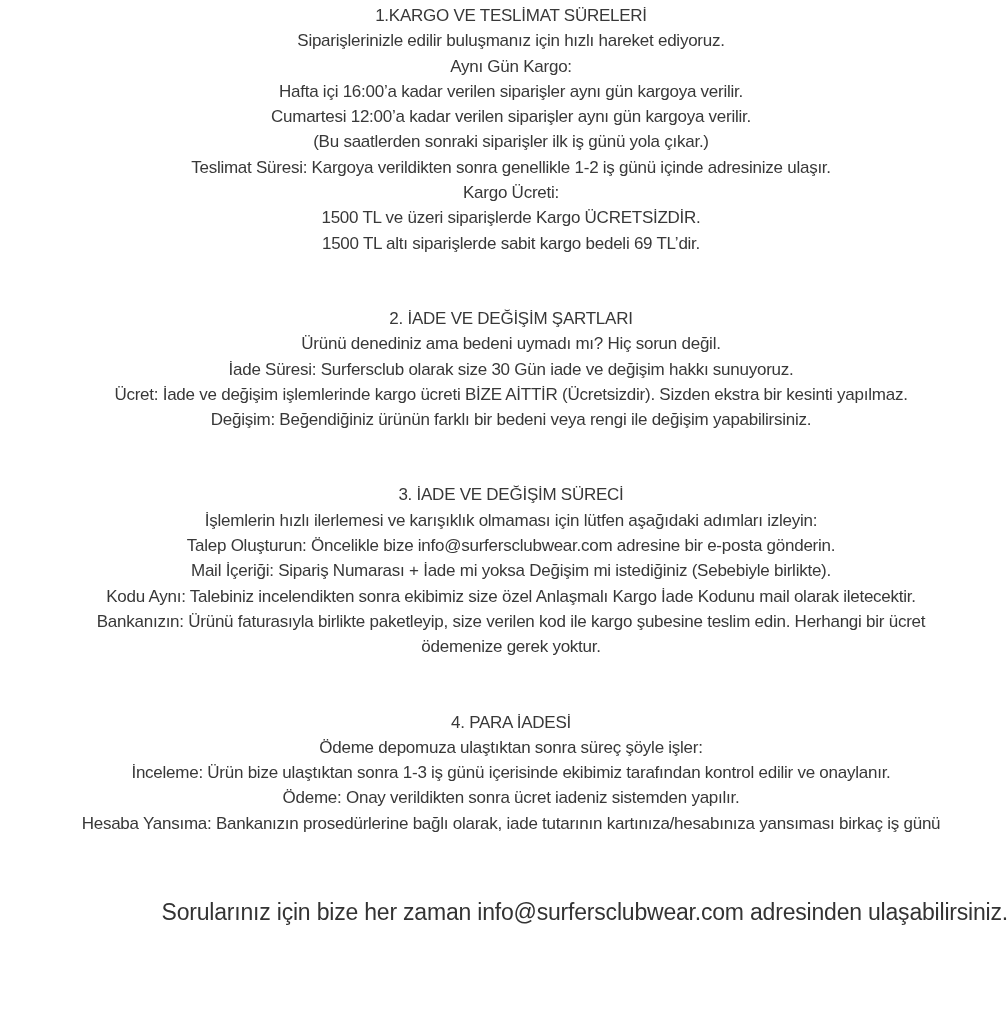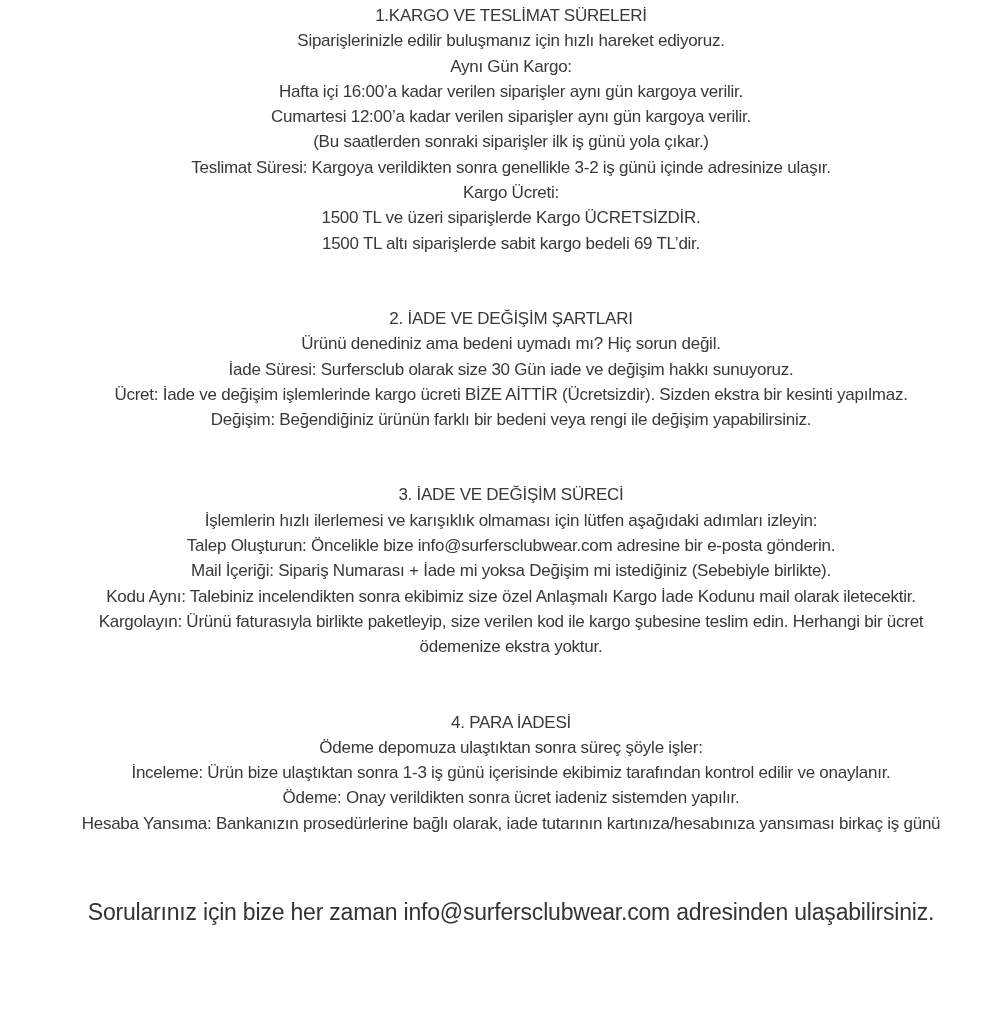--- a/index.html
+++ b/index.html
@@ -29,63 +29,63 @@
     font-weight: 300;
     line-height: 25.3px;
     letter-spacing: -0.25px;
     white-space: nowrap;
   }
   .heading {
     
   }
   .footer-line {
     margin-top: 58px;
-    text-align: center;
+    text-align: right;
     font-size: 23px;
     font-weight: 300;
     line-height: 36px;
     letter-spacing: -0.2px;
     white-space: nowrap;
     color: #333333;
   }
 </style>
 </head>
 <body>
 
 <div class="content">
 
   <div class="section">
     <div class="line heading">1.KARGO VE TESLİMAT SÜRELERİ</div>
     <div class="line">Siparişlerinizle edilir buluşmanız için hızlı hareket ediyoruz.</div>
     <div class="line">Aynı Gün Kargo:</div>
     <div class="line">Hafta içi 16:00’a kadar verilen siparişler aynı gün kargoya verilir.</div>
     <div class="line">Cumartesi 12:00’a kadar verilen siparişler aynı gün kargoya verilir.</div>
     <div class="line">(Bu saatlerden sonraki siparişler ilk iş günü yola çıkar.)</div>
-    <div class="line">Teslimat Süresi: Kargoya verildikten sonra genellikle 3-2 iş günü içinde adresinize ulaşır.</div>
+    <div class="line">Teslimat Süresi: Kargoya verildikten sonra genellikle 1-2 iş günü içinde adresinize ulaşır.</div>
     <div class="line">Kargo Ücreti:</div>
     <div class="line">1500 TL ve üzeri siparişlerde Kargo ÜCRETSİZDİR.</div>
     <div class="line">1500 TL altı siparişlerde sabit kargo bedeli 69 TL’dir.</div>
   </div>
 
   <div class="section">
     <div class="line heading">2. İADE VE DEĞİŞİM ŞARTLARI</div>
     <div class="line">Ürünü denediniz ama bedeni uymadı mı? Hiç sorun değil.</div>
     <div class="line">İade Süresi: Surfersclub olarak size 30 Gün iade ve değişim hakkı sunuyoruz.</div>
     <div class="line">Ücret: İade ve değişim işlemlerinde kargo ücreti BİZE AİTTİR (Ücretsizdir). Sizden ekstra bir kesinti yapılmaz.</div>
     <div class="line">Değişim: Beğendiğiniz ürünün farklı bir bedeni veya rengi ile değişim yapabilirsiniz.</div>
   </div>
 
   <div class="section">
     <div class="line heading">3. İADE VE DEĞİŞİM SÜRECİ</div>
     <div class="line">İşlemlerin hızlı ilerlemesi ve karışıklık olmaması için lütfen aşağıdaki adımları izleyin:</div>
     <div class="line">Talep Oluşturun: Öncelikle bize info@surfersclubwear.com adresine bir e-posta gönderin.</div>
     <div class="line">Mail İçeriği: Sipariş Numarası + İade mi yoksa Değişim mi istediğiniz (Sebebiyle birlikte).</div>
     <div class="line">Kodu Aynı: Talebiniz incelendikten sonra ekibimiz size özel Anlaşmalı Kargo İade Kodunu mail olarak iletecektir.</div>
-    <div class="line">Kargolayın: Ürünü faturasıyla birlikte paketleyip, size verilen kod ile kargo şubesine teslim edin. Herhangi bir ücret</div>
-    <div class="line">ödemenize ekstra yoktur.</div>
+    <div class="line">Bankanızın: Ürünü faturasıyla birlikte paketleyip, size verilen kod ile kargo şubesine teslim edin. Herhangi bir ücret</div>
+    <div class="line">ödemenize gerek yoktur.</div>
   </div>
 
   <div class="section">
     <div class="line heading">4. PARA İADESİ</div>
     <div class="line">Ödeme depomuza ulaştıktan sonra süreç şöyle işler:</div>
     <div class="line">İnceleme: Ürün bize ulaştıktan sonra 1-3 iş günü içerisinde ekibimiz tarafından kontrol edilir ve onaylanır.</div>
     <div class="line">Ödeme: Onay verildikten sonra ücret iadeniz sistemden yapılır.</div>
     <div class="line">Hesaba Yansıma: Bankanızın prosedürlerine bağlı olarak, iade tutarının kartınıza/hesabınıza yansıması birkaç iş günü</div>
   </div>
 

